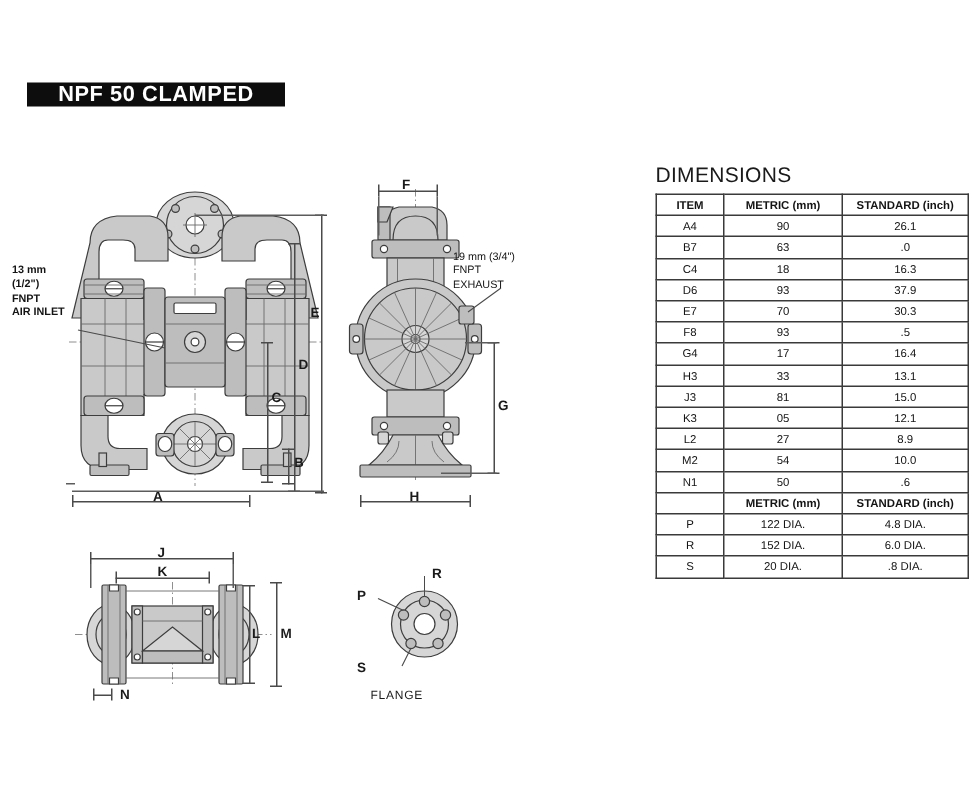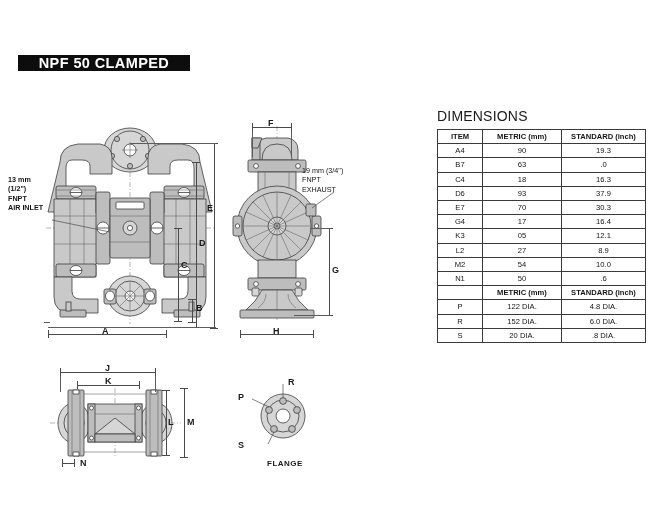--- a/index.html
+++ b/index.html
@@ -348,37 +348,37 @@
     <circle class="bd2" cx="21" cy="24" r="3.4"></circle>
 
     <path class="lead" d="M35 12 L35 -2"></path>
     <path class="lead" d="M21 21 L4 13"></path>
     <path class="lead" d="M26 46 L20 58"></path>
   </svg>
 
   <div class="dimletter" style="left:288px;top:377px;">R</div>
   <div class="dimletter" style="left:238px;top:392px;">P</div>
   <div class="dimletter" style="left:238px;top:440px;">S</div>
-  <div class="capt" style="left:267px;top:459px;font-weight:bold;">FLANGE</div>
+  <div class="capt" style="left:247px;top:459px;">FLANGE</div>
 
   <div id="dimensions-title">DIMENSIONS</div>
 
   <table id="dim-table">
     <thead>
       <tr>
         <th class="c-item">ITEM</th>
         <th class="c-met">METRIC (mm)</th>
         <th class="c-std">STANDARD (inch)</th>
       </tr>
     </thead>
     <tbody>
       <tr>
           <td>A4</td>
           <td>90</td>
-          <td>19.3</td>
+          <td>26.1</td>
         </tr>
       <tr>
           <td>B7</td>
           <td>63</td>
           <td>.0</td>
         </tr>
       <tr>
           <td>C4</td>
           <td>18</td>
           <td>16.3</td>
@@ -387,23 +387,38 @@
           <td>D6</td>
           <td>93</td>
           <td>37.9</td>
         </tr>
       <tr>
           <td>E7</td>
           <td>70</td>
           <td>30.3</td>
         </tr>
       <tr>
+          <td>F8</td>
+          <td>93</td>
+          <td>.5</td>
+        </tr>
+      <tr>
           <td>G4</td>
           <td>17</td>
           <td>16.4</td>
+        </tr>
+      <tr>
+          <td>H3</td>
+          <td>33</td>
+          <td>13.1</td>
+        </tr>
+      <tr>
+          <td>J3</td>
+          <td>81</td>
+          <td>15.0</td>
         </tr>
       <tr>
           <td>K3</td>
           <td>05</td>
           <td>12.1</td>
         </tr>
       <tr>
           <td>L2</td>
           <td>27</td>
           <td>8.9</td>

